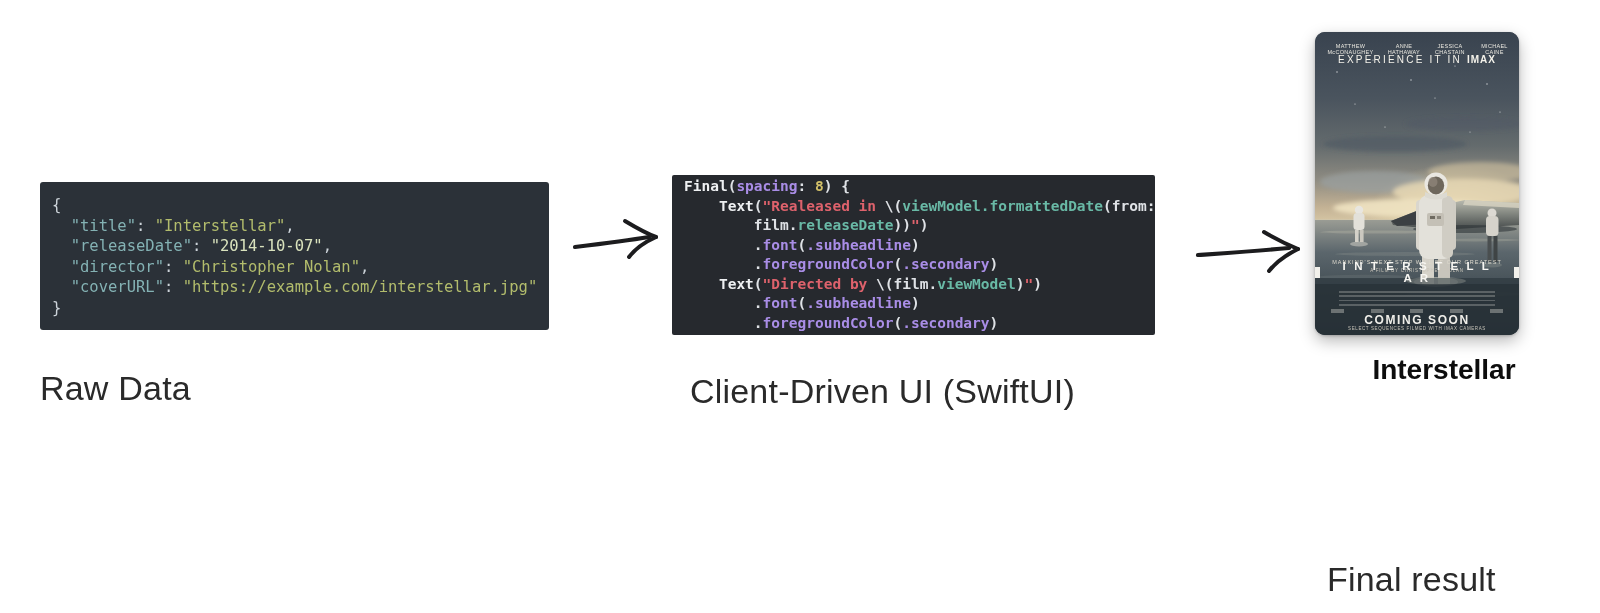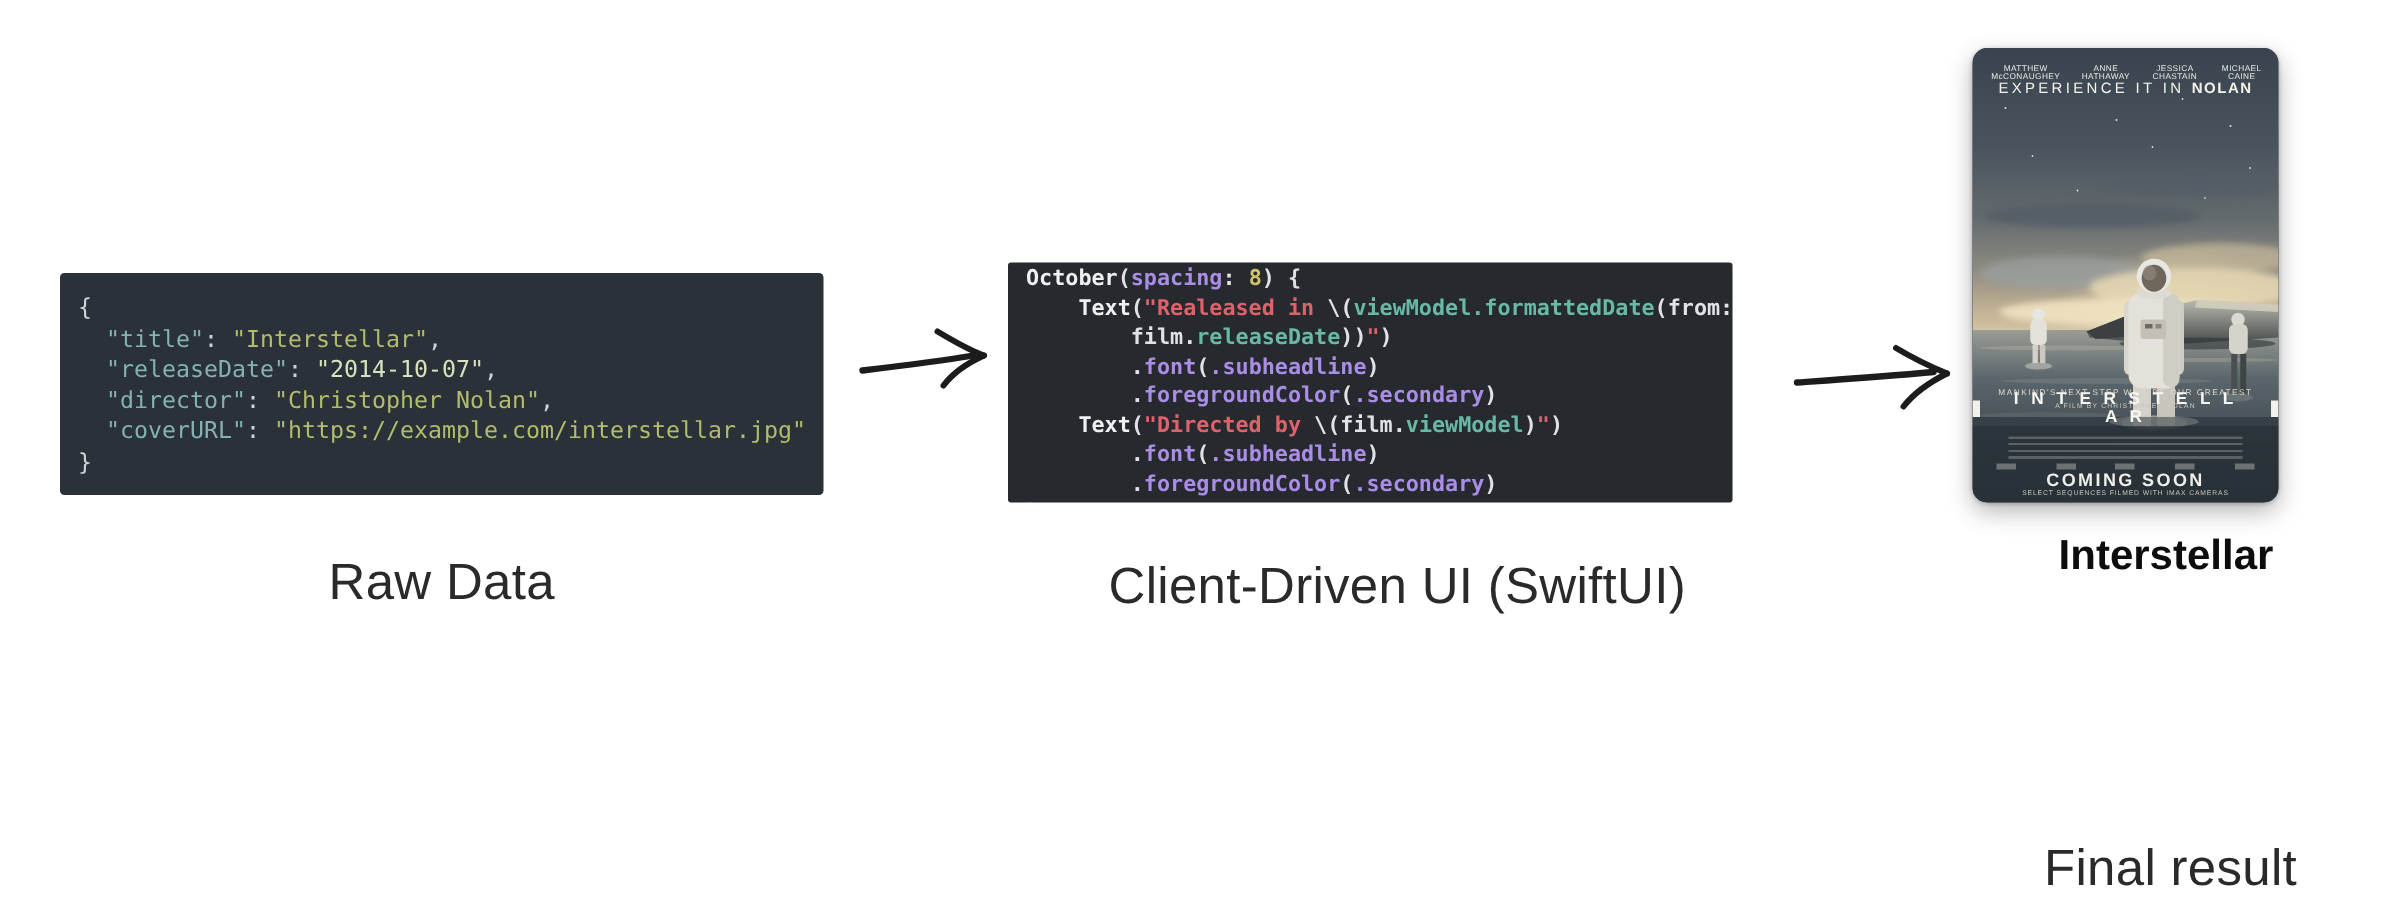--- a/index.html
+++ b/index.html
@@ -25,21 +25,21 @@
             font-weight:700; }
   .swiftb .tok-w  { color:#dfe2e6; }
   .swiftb .tok-wb { color:#eef0f2; }
   .swiftb .tok-pu { color:#a98de6;margin-top:36px; }
   .swiftb .tok-te { color:#69b9a6; }
   .swiftb .tok-re { color:#de626c; }
   .swiftb .tok-ye { color:#d3c169; }
 
   
   .caption { position:absolute; color:#2a2a2a; font-size:34px; font-weight:500;
-             text-align:center; letter-spacing:.2px; }
+             letter-spacing:.2px; }
   .cap-raw    { left:40px;  top:369px; width:509px; }
   .cap-client { left:690px; top:372px; width:483px; }
   .cap-final  { left:1327px; top:532px; width:240px;margin-top:28px; }
 
   
   .arrow { position:absolute; }
   .arrow path { fill:none; stroke:#1c1c1e; stroke-linecap:round; stroke-linejoin:round; }
 
   
   .result-title { position:absolute; left:1344px; top:354px; width:200px;
@@ -81,21 +81,21 @@
   <div class="codeblock jsonb" id="json-code">
       <div class="code-line"><span class="tok-p">{</span></div>
       <div class="code-line"><span class="tok-p">  </span><span class="tok-k">"title"</span><span class="tok-p">: </span><span class="tok-s">"Interstellar"</span><span class="tok-p">,</span></div>
       <div class="code-line"><span class="tok-p">  </span><span class="tok-k">"releaseDate"</span><span class="tok-p">: </span><span class="tok-d">"2014-10-07"</span><span class="tok-p">,</span></div>
       <div class="code-line"><span class="tok-p">  </span><span class="tok-k">"director"</span><span class="tok-p">: </span><span class="tok-s">"Christopher Nolan"</span><span class="tok-p">,</span></div>
       <div class="code-line"><span class="tok-p">  </span><span class="tok-k">"coverURL"</span><span class="tok-p">: </span><span class="tok-s">"https://example.com/interstellar.jpg"</span></div>
       <div class="code-line"><span class="tok-p">}</span></div>
     </div>
 
   <div class="codeblock swiftb" id="swift-code">
-      <div class="code-line"><span class="tok-wb">October</span><span class="tok-w">(</span><span class="tok-pu">spacing</span><span class="tok-w">: </span><span class="tok-ye">8</span><span class="tok-w">) {</span></div>
+      <div class="code-line"><span class="tok-wb">Final</span><span class="tok-w">(</span><span class="tok-pu">spacing</span><span class="tok-w">: </span><span class="tok-ye">8</span><span class="tok-w">) {</span></div>
       <div class="code-line"><span class="tok-w">    </span><span class="tok-wb">Text</span><span class="tok-w">(</span><span class="tok-re">"Realeased in </span><span class="tok-w">\(</span><span class="tok-te">viewModel.formattedDate</span><span class="tok-w">(from:</span></div>
       <div class="code-line"><span class="tok-w">        film.</span><span class="tok-te">releaseDate</span><span class="tok-w">))</span><span class="tok-re">"</span><span class="tok-w">)</span></div>
       <div class="code-line"><span class="tok-w">        .</span><span class="tok-pu">font</span><span class="tok-w">(</span><span class="tok-pu">.subheadline</span><span class="tok-w">)</span></div>
       <div class="code-line"><span class="tok-w">        .</span><span class="tok-pu">foregroundColor</span><span class="tok-w">(</span><span class="tok-pu">.secondary</span><span class="tok-w">)</span></div>
       <div class="code-line"><span class="tok-w">    </span><span class="tok-wb">Text</span><span class="tok-w">(</span><span class="tok-re">"Directed by </span><span class="tok-w">\(</span><span class="tok-w">film.</span><span class="tok-te">viewModel</span><span class="tok-w">)</span><span class="tok-re">"</span><span class="tok-w">)</span></div>
       <div class="code-line"><span class="tok-w">        .</span><span class="tok-pu">font</span><span class="tok-w">(</span><span class="tok-pu">.subheadline</span><span class="tok-w">)</span></div>
       <div class="code-line"><span class="tok-w">        .</span><span class="tok-pu">foregroundColor</span><span class="tok-w">(</span><span class="tok-pu">.secondary</span><span class="tok-w">)</span></div>
       <div class="code-line"><span class="tok-w">}</span></div>
     </div>
 
@@ -227,21 +227,21 @@
       <rect x="0" y="252" width="204" height="51" fill="#222c31" opacity=".55"></rect>
     </svg>
 
     <div class="ptext p-cast" id="poster-cast">
         <span>MATTHEW McCONAUGHEY</span>
         <span>ANNE HATHAWAY</span>
         <span>JESSICA CHASTAIN</span>
         <span>MICHAEL CAINE</span>
       </div>
     <div class="ptext p-exp">
-      <span>EXPERIENCE IT IN </span><b>NOLAN</b>
+      <span>EXPERIENCE IT IN </span><b>IMAX</b>
     </div>
     <div class="ptext p-tag">MANKIND'S NEXT STEP WILL BE OUR GREATEST</div>
     <div class="ptext p-filmby">A FILM BY CHRISTOPHER NOLAN</div>
     <div class="ptext p-titlerow">
       <span class="blockcap"></span>
       <span class="p-title">I N T E R S T E L L A R</span>
       <span class="blockcap"></span>
     </div>
     <div class="p-credits"></div>
     <div class="p-logos">

